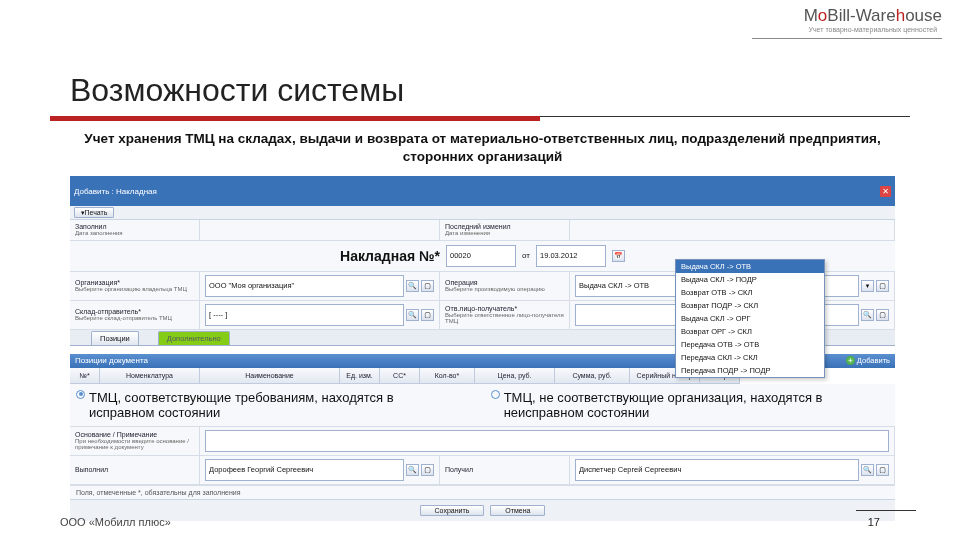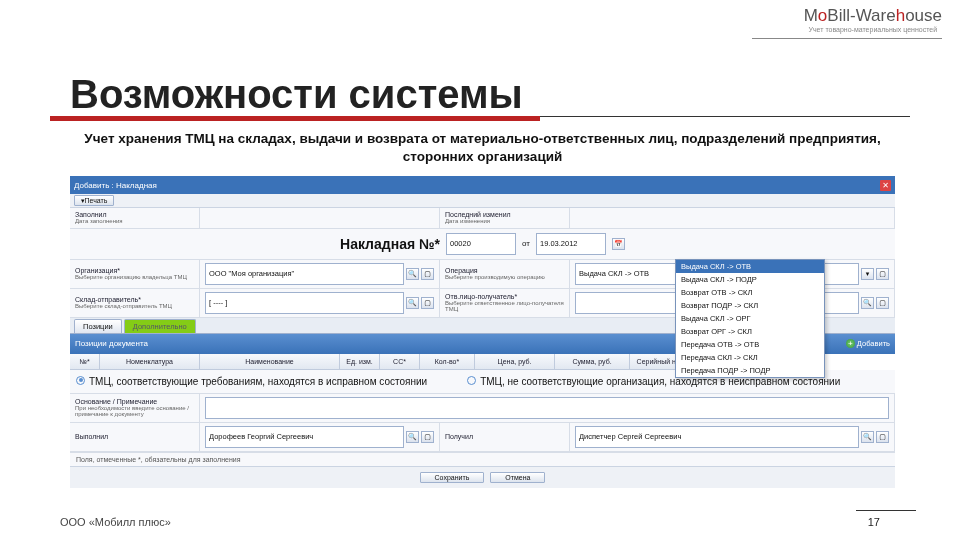--- a/index.html
+++ b/index.html
@@ -2,48 +2,48 @@
 <html><head>
 <meta charset="utf-8">
 <style>
   * { box-sizing: border-box; margin: 0; padding: 0; }
   body { width: 960px; height: 540px; background: #fff; font-family: Arial, sans-serif; position: relative; overflow: hidden; }
   .logo { position: absolute; top: 6px; right: 18px; text-align: center; }
   .logo-main { font-size: 17px; color: #555; font-weight: 500; }
   .logo-main .accent { color: #b22; }
   .logo-sub { font-size: 7px; color: #888; }
   .logo-rule { position: absolute; top: 38px; right: 18px; width: 190px; height: 1px; background: #888; }
-  .title { position: absolute; top: 72px; left: 70px; font-size: 40px; color: #222; font-weight: bold; }
+  .title { position: absolute; top: 72px; left: 70px; font-size: 32px; color: #222; }
   .title-underline { position: absolute; top: 116px; left: 50px; width: 860px; height: 1px; background: #333; }
   .title-accent { position: absolute; top: 116px; left: 50px; width: 490px; height: 5px; background: #b22; }
   .subtitle { position: absolute; top: 130px; left: 70px; width: 825px; font-size: 13.5px; font-weight: bold; color: #111; text-align: center; line-height: 1.35; }
   .app { position: absolute; top: 176px; left: 70px; width: 825px; height: 322px; font-size: 8px; color: #111; background: #fff; }
-  .app-titlebar { background: #3a72b8; color: #fff; height: 18px; display: flex; align-items: center; padding: 0 4px; justify-content: space-between; position: relative; }
+  .app-titlebar { background: #3a72b8; color: #fff; height: 30px; display: flex; align-items: center; padding: 0 4px; justify-content: space-between; position: relative; }
   .app-titlebar .close-x { width: 11px; height: 11px; background: #d44; color: #fff; font-size: 8px; text-align: center; line-height: 11px; border-radius: 1px; }
   .btn-row { background: #eef1f6; padding: 2px 4px; height: 14px; display: flex; align-items: center; border-bottom: 1px solid #cbd4e2; }
   .mini-btn { background: linear-gradient(#fff,#dde4ee); border: 1px solid #9fb1ce; height: 11px; padding: 0 6px; font-size: 7px; display: inline-flex; align-items: center; border-radius: 1px; }
   .form-grid { display: grid; grid-template-columns: 130px 240px 130px 1fr; background: #f7f8fb; }
   .cell { border: 1px solid #d7dde7; border-top: none; border-left: none; padding: 3px 5px; min-height: 18px; display: flex; flex-direction: column; justify-content: center; }
   .cell:first-child, .cell.lab { font-size: 7px; color: #223; }
   .hint { font-size: 6px; color: #666; line-height: 1.15; }
   .field { display: flex; align-items: center; gap: 2px; }
   .input { flex: 1; background: #fff; border: 1px solid #9fb1ce; height: 12px; padding: 10px 3px; font-size: 7.5px; display: flex; align-items: center; color: #111; }
   .icon-btn { width: 13px; height: 12px; background: linear-gradient(#fff,#dbe2ee); border: 1px solid #9fb1ce; display: flex; align-items: center; justify-content: center; font-size: 7px; }
   .dd-pop { position: absolute; background: #fff; border: 1px solid #7893bb; width: 150px; top: 83px; right: 70px; font-size: 7.5px; box-shadow: 2px 2px 4px rgba(0,0,0,.2); z-index: 5; }
   .dd-pop div { padding: 2px 5px; }
   .dd-pop .sel { background: #3a72b8; color: #fff; }
   .tabs-row { background: #e8edf4; height: 16px; display: flex; align-items: flex-end; border-bottom: 1px solid #a0b1ce; padding-left: 4px; gap: 2px; }
-  .tab { background: linear-gradient(#fff,#e0e6f0); border: 1px solid #a0b1ce; border-bottom: none; padding: 2px 8px; font-size: 7.5px; border-radius: 2px 2px 0 0; }
+  .tab { background: linear-gradient(#fff,#e0e6f0); border: 1px solid #a0b1ce; border-bottom: none; padding: 2px 8px; font-size: 7.5px; border-radius: 2px 2px 0 0; margin-left: 17px; }
   .tab.inactive { background: #84cc16; color: #556; }
-  .sec-hdr { background: linear-gradient(#5a8fd0,#3a72b8); color: #fff; height: 20px; display: flex; align-items: center; justify-content: space-between; padding: 0 5px; font-size: 8px; }
+  .sec-hdr { background: linear-gradient(#5a8fd0,#3a72b8); color: #fff; height: 14px; display: flex; align-items: center; justify-content: space-between; padding: 0 5px; font-size: 8px; margin-top: 8px; }
   .sec-hdr .add { display: inline-flex; align-items: center; gap: 2px; font-size: 7.5px; }
   .plus-ic { width: 9px; height: 9px; background: radial-gradient(circle,#7c7,#393); border-radius: 50%; display: inline-flex; align-items: center; justify-content: center; color: #fff; font-size: 8px; line-height: 1; }
   .tbl { display: grid; grid-template-columns: 30px 100px 140px 40px 40px 55px 80px 75px 70px 40px; }
   .th { background: linear-gradient(#f7f9fc,#e2e8f1); border: 1px solid #c0cbdd; border-top: none; border-left: none; text-align: center; font-size: 7px; padding: 4px 2px; color: #223; }
-  .radio-row { display: flex; padding: 6px 6px; gap: 40px; border-bottom: 1px solid #d7dde7; background: #f7f8fb; font-size: 10px; }
+  .radio-row { display: flex; padding: 6px 6px; gap: 40px; border-bottom: 1px solid #d7dde7; background: #f7f8fb; font-size: 13px; }
   .radio-opt { display: flex; align-items: flex-start; gap: 4px; }
   .radio { width: 9px; height: 9px; border: 1px solid #5a8fd0; border-radius: 50%; display: inline-block; position: relative; flex-shrink: 0; }
   .radio.on::after { content:""; position: absolute; inset: 1.5px; background: #5a8fd0; border-radius: 50%; }
   .bottom-btns { display: flex; justify-content: center; gap: 6px; padding: 5px; background: #eef1f6; border-top: 1px solid #cbd4e2; }
   .footer-company { position: absolute; bottom: 12px; left: 60px; font-size: 11px; color: #444; margin-top: 43px; }
   .footer-page { position: absolute; bottom: 12px; right: 80px; font-size: 11px; color: #222; }
   .footer-page::before { content:""; position: absolute; top: -6px; left: -12px; width: 60px; height: 1px; background: #333; }
 </style>
 </head>
 <body>

